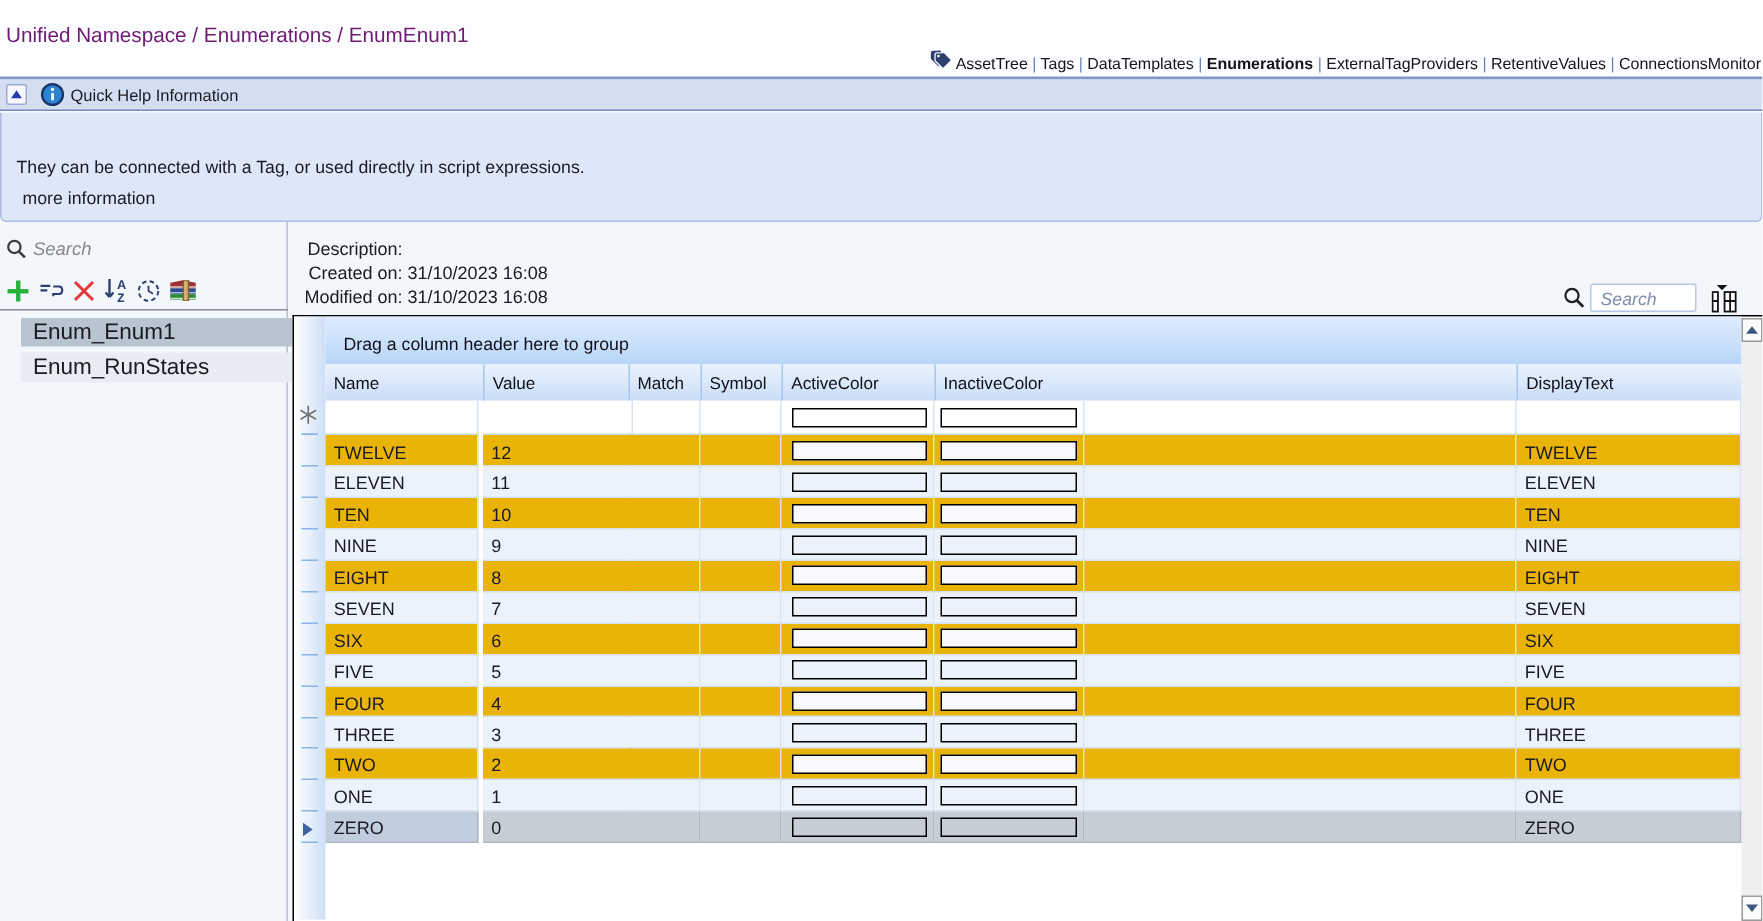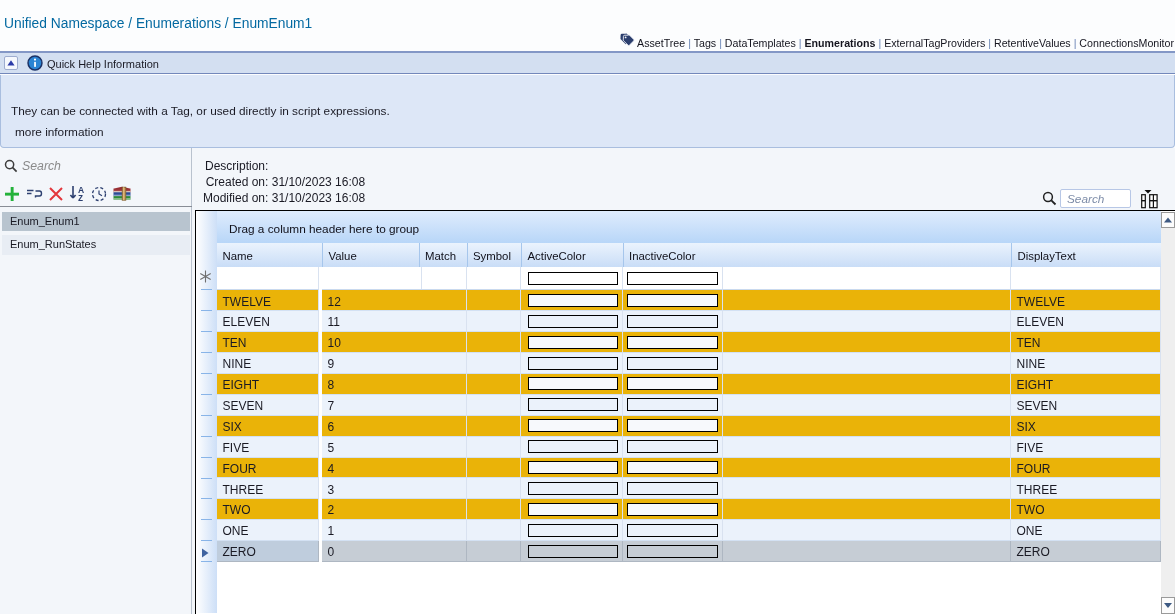--- a/index.html
+++ b/index.html
@@ -1,42 +1,42 @@
 <!DOCTYPE html>
 <html><head>
 <meta charset="utf-8">
 <style>
 * { margin:0; padding:0; box-sizing:border-box; }
 html,body { width:1175px; height:614px; overflow:hidden; }
 body { font-family:"Liberation Sans", sans-serif; position:relative; background:#fcfdfe; font-size:11.6px; color:#1a1a24; }
 .abs { position:absolute; }
 
 
-#title { left:4px; top:16px; font-size:13.8px; color:#0369a1; }
+#title { left:4px; top:16px; font-size:13.8px; color:#701a75; }
 #nav { right:1px; top:37px; height:15px; font-size:10.65px; color:#15151f; white-space:nowrap; }
 #nav .sep { color:#6a85b5; }
 #nav b { font-weight:bold; }
 #topline { left:0; top:51px; width:1175px; height:1.5px; background:#8397c6; }
 
 
 #qh-head { left:0; top:53px; width:1175px; height:21px; background:#d3dff1; border-bottom:1px solid #7388bb; }
 #qh-btn { left:4px; top:56px; width:14px; height:14px; background:#f5f8fd; border:1px solid #9daccf; border-radius:2px; }
 #qh-btn svg { position:absolute; left:1px; top:2px; }
 #qh-info { left:27px; top:55px; }
 #qh-title { left:47px; top:58px; font-size:11px; }
 #qh-body { left:0; top:75px; width:1175px; height:73px; background:#dde7f7; border:1px solid #a9bedf; border-top:none; border-radius:0 0 4px 4px; }
 #qh-body div { position:absolute; left:10px; font-size:11.8px; }
 
 
 #main { left:0; top:148px; width:1175px; height:466px; background:#f3f6fa; }
 #leftpanel { left:0; top:0; width:192px; height:466px; border-right:1px solid #b9c2ce; }
 #lp-search-ic { left:4px; top:11px; }
 #lp-search { left:22px; top:11px; font-size:12.3px; font-style:italic; color:#8a8a8a; }
 #lp-toolbar { left:0; top:33px; width:192px; height:26px; border-bottom:1px solid #888d96; }
-.lp-item { position:absolute; left:2px; width:188px; height:19.5px; line-height:19.5px; padding-left:8px; font-size:11px; }
+.lp-item { position:absolute; left:14px; width:188px; height:19.5px; line-height:19.5px; padding-left:8px; font-size:15px; }
 #lp-i1 { top:63.5px; background:#b8c4cf; }
 #lp-i2 { top:87px; background:#e8edf4; }
 
 
 #desc { left:203px; top:10px; }
 #desc td { padding:0; font-size:12px; line-height:16px; }
 #desc td:first-child { text-align:right; }
 
 #rs-ic { left:1042px; top:43px; }
 #rs-box { left:1060px; top:41px; width:71px; height:19px; background:#fff; border:1px solid #b7c7e6; border-radius:2px; font-size:11.8px; font-style:italic; color:#7d8ca8; padding:2px 0 0 6px; }

